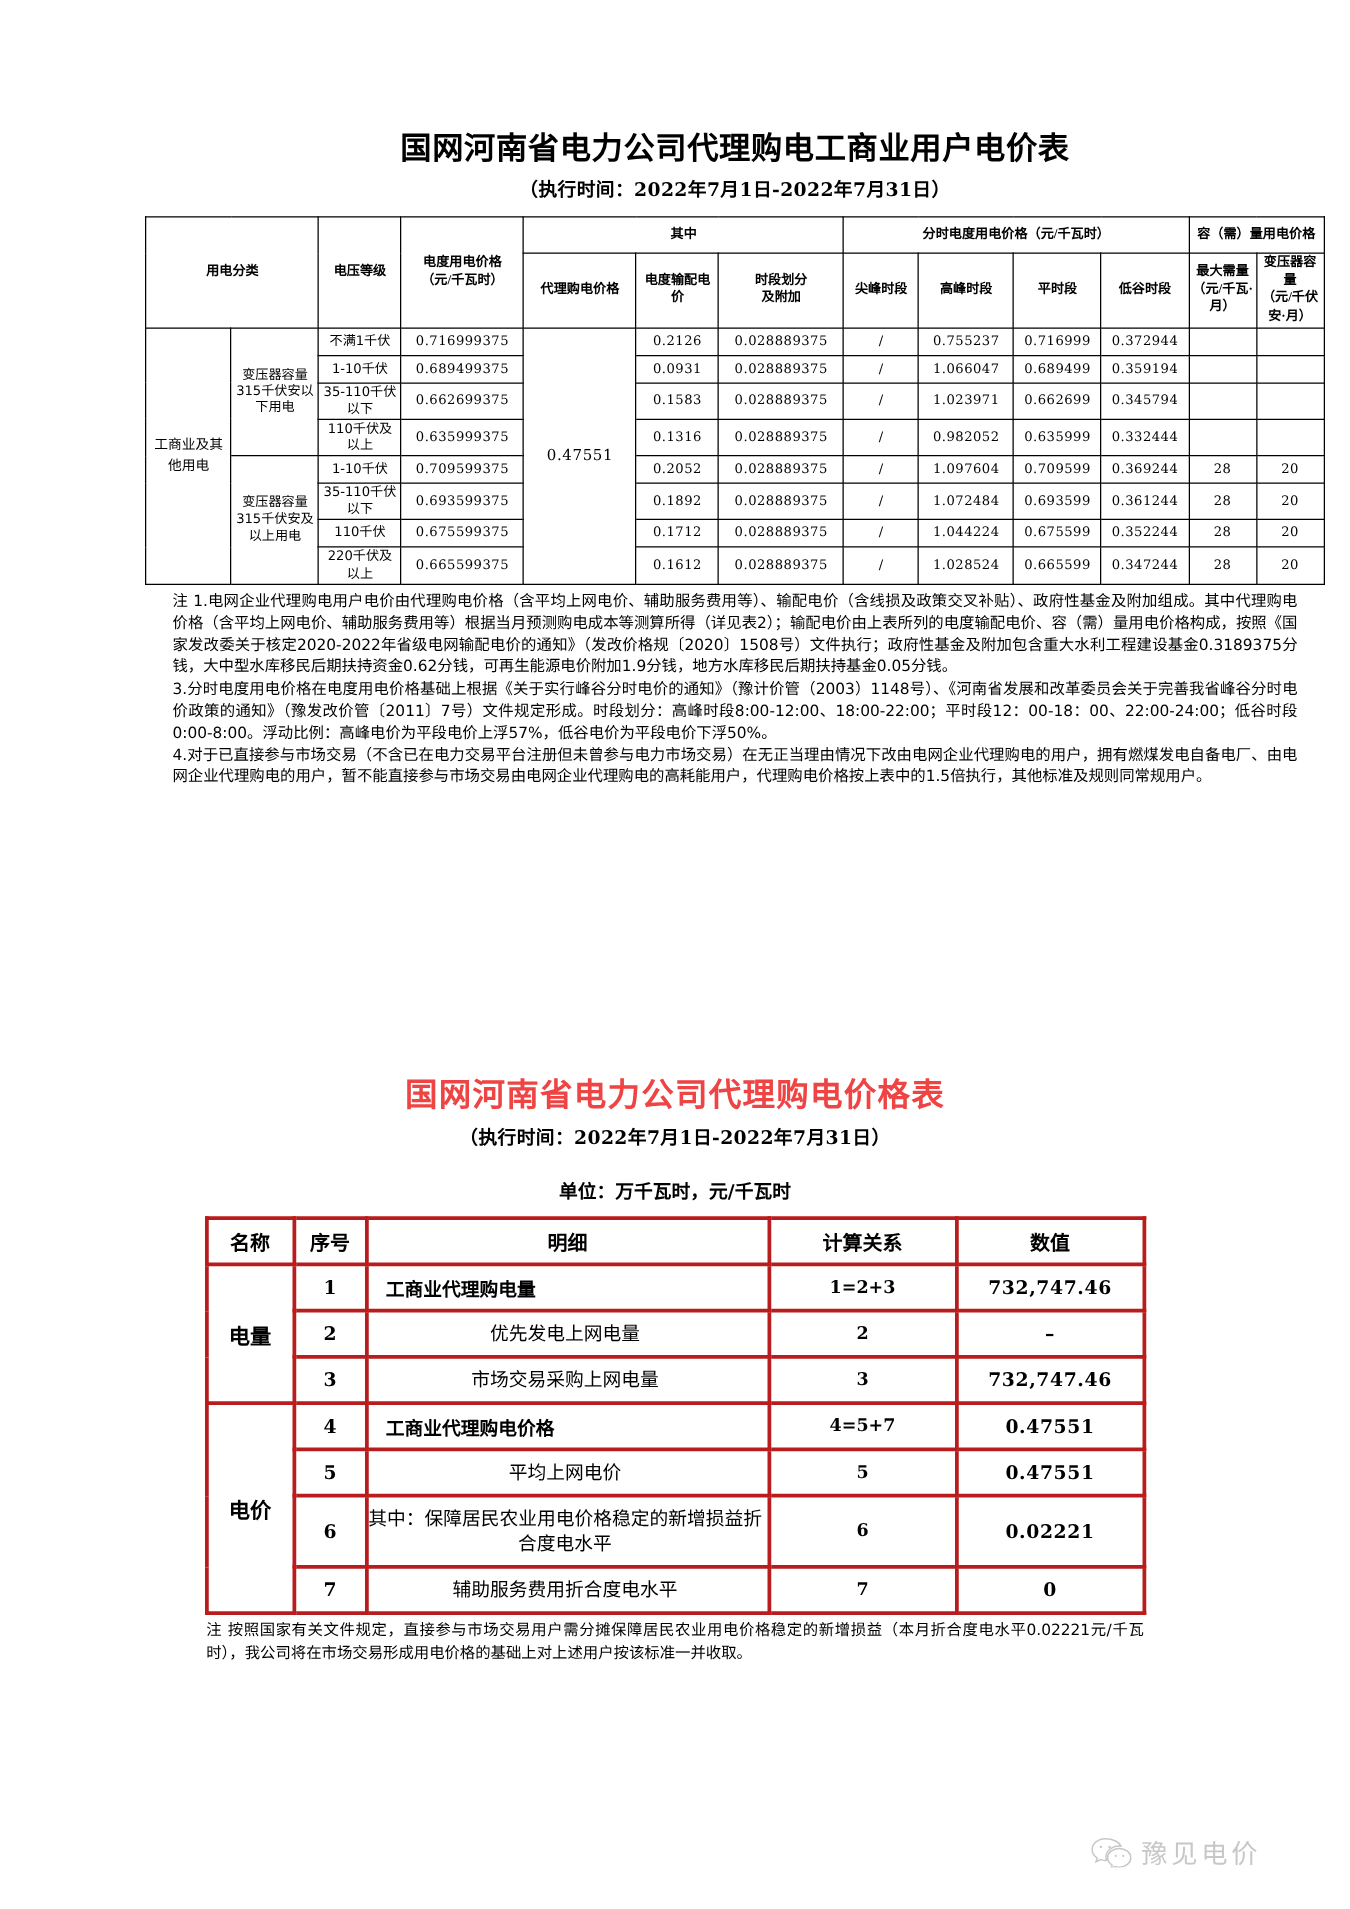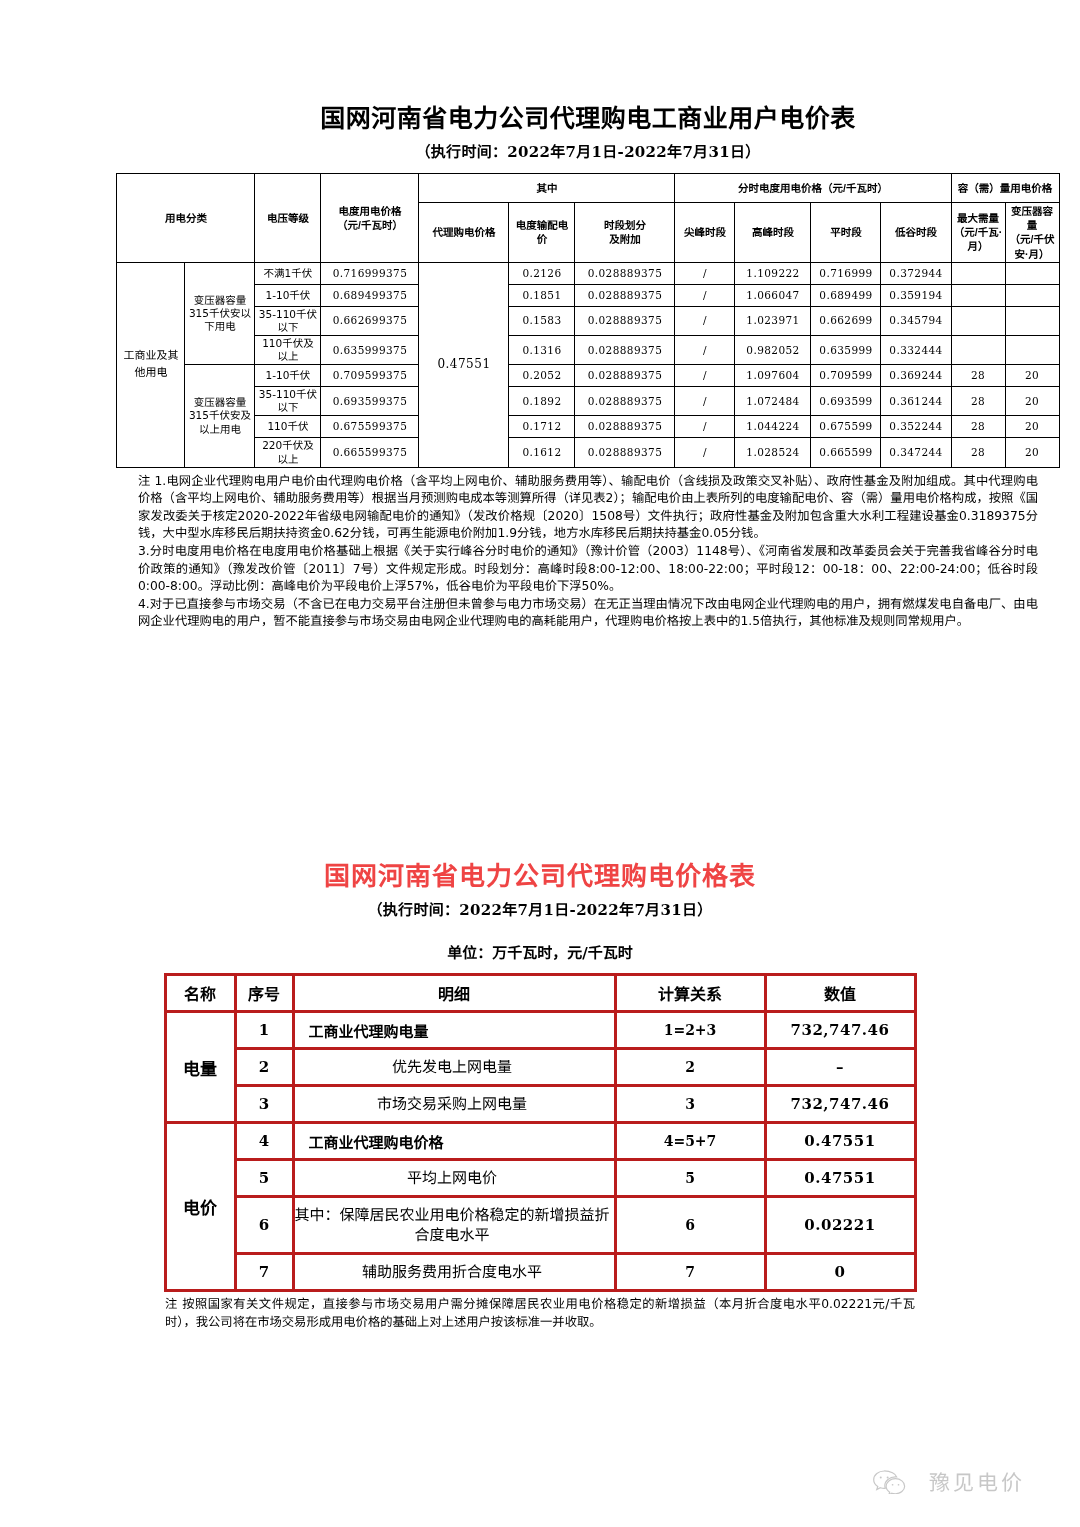--- a/index.html
+++ b/index.html
@@ -71,21 +71,21 @@
   table.t1 th, table.t1 td {
     border: 1px solid #000;
     text-align: center;
     vertical-align: middle;
     padding: 1px 2px;
     color: #000;
   }
   table.t1 th {
     font-size: 10.5px;
     font-weight: bold;
-    font-family: Liberation Sans, sans-serif;
+    font-family: Liberation Serif, serif;
     line-height: 1.35;
     height: 26px;
   }
   table.t1 td {
     font-size: 10.5px;
     font-family: "DejaVu Sans", "Liberation Sans", sans-serif;
     height: 19px;
     line-height: 1.25;
   }
   table.t1 td.num {
@@ -196,21 +196,21 @@
   }
   .notes2 p { margin: 0; }
 
   
   .watermark {
     position: absolute;
     left: 872px;
     top: 1466px;
     display: flex;
     align-items: center;
-    gap: 23px;
+    gap: 7px;
     opacity: 0.55;
   }
   .wm-icon {
     width: 34px;
     height: 26px;
     flex: 0 0 auto;
   }
   .wm-text {
     font-size: 21px;
     color: #9b9b9b;
@@ -282,30 +282,30 @@
 
         <tr>
           <td class="cat" rowspan="8">工商业及其他用电</td>
           <td class="vlabel" rowspan="4">变压器容量315千伏安以下用电</td>
           <td class="vlabel">不满1千伏</td>
           <td class="num">0.716999375</td>
           <td class="agentprice" rowspan="8">0.47551</td>
           <td class="num">0.2126</td>
           <td class="num">0.028889375</td>
           <td class="num">/</td>
-          <td class="num">1.109222</td>
+          <td class="num">0.755237</td>
           <td class="num">0.716999</td>
           <td class="num">0.372944</td>
           <td class="num"></td>
           <td class="num"></td>
         </tr>
         <tr>
           <td class="vlabel">1-10千伏</td>
           <td class="num">0.689499375</td>
-          <td class="num">0.1851</td>
+          <td class="num">0.0931</td>
           <td class="num">0.028889375</td>
           <td class="num">/</td>
           <td class="num">1.066047</td>
           <td class="num">0.689499</td>
           <td class="num">0.359194</td>
           <td class="num"></td>
           <td class="num"></td>
         </tr>
         <tr>
           <td class="vlabel">35-110千伏以下</td>

